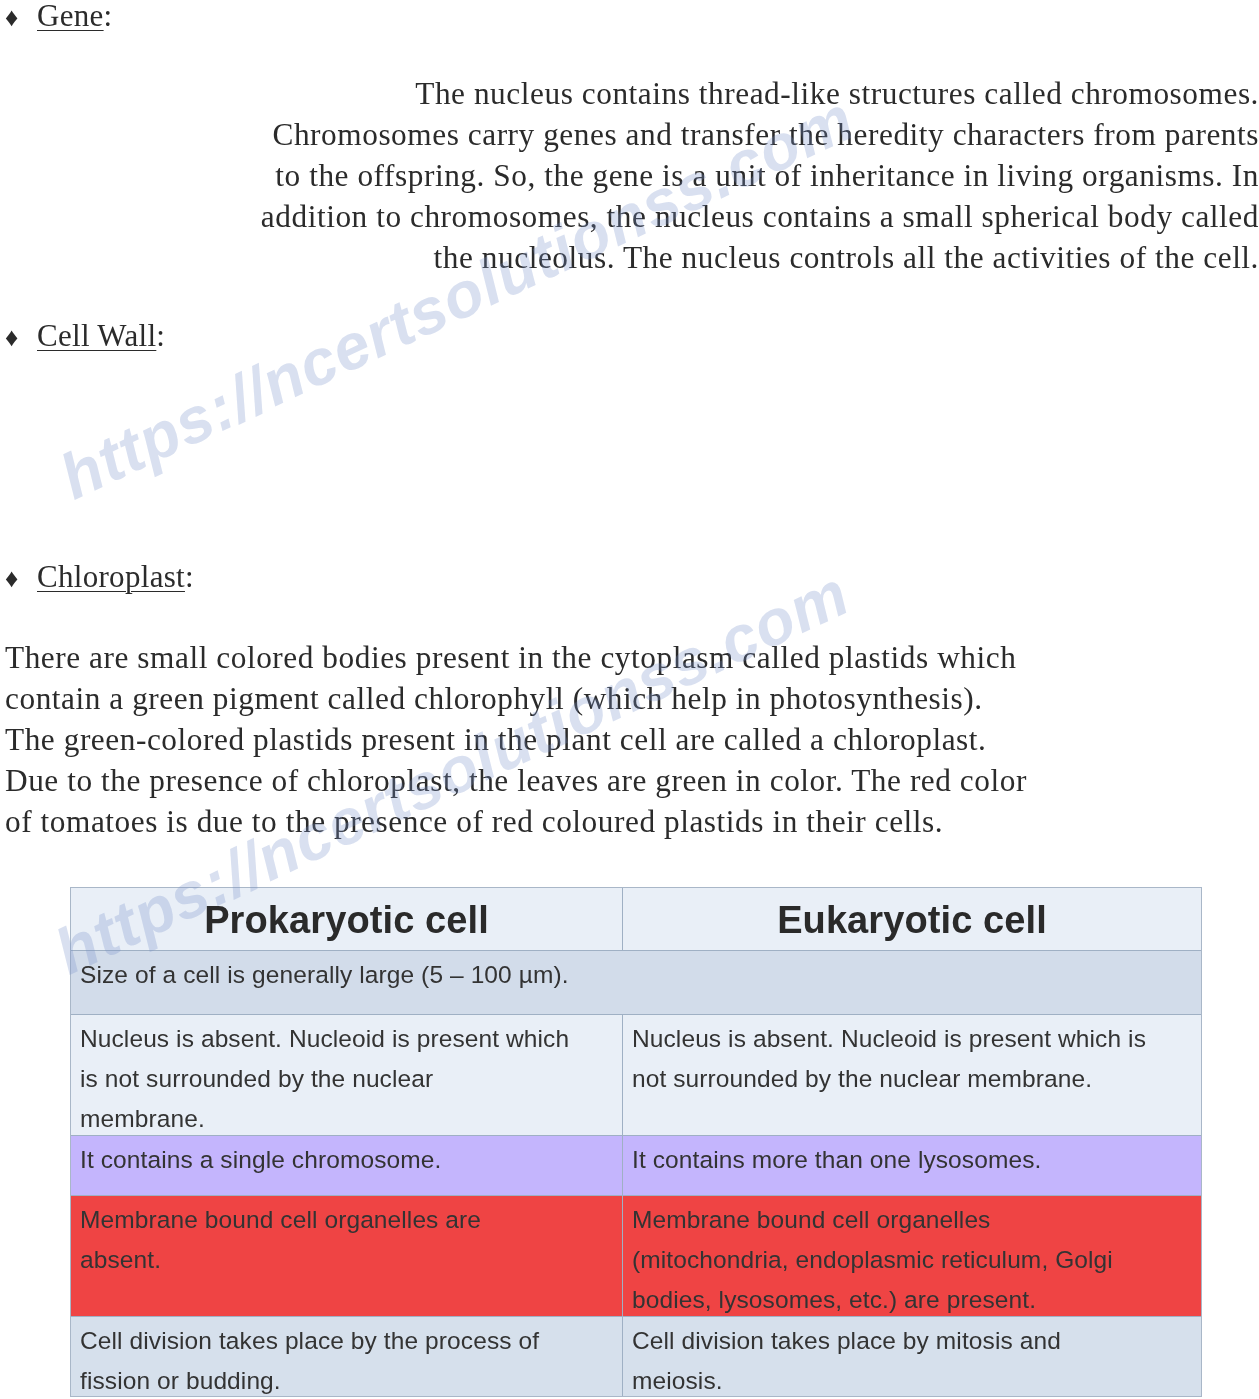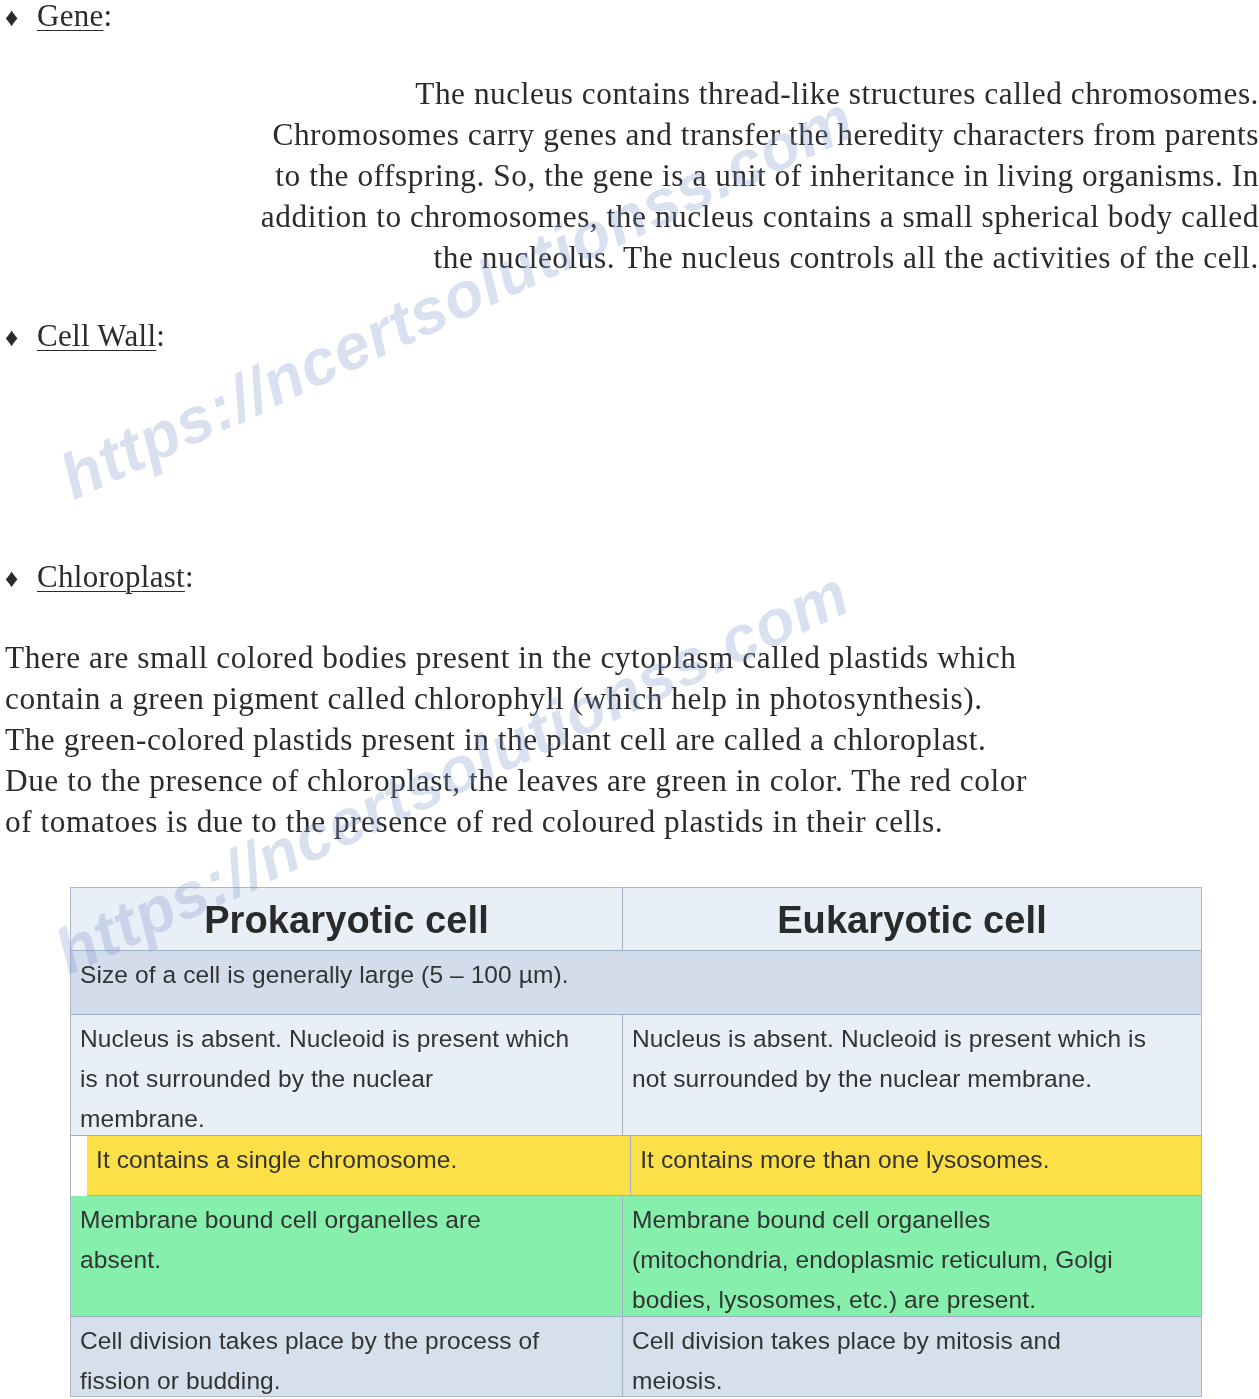--- a/index.html
+++ b/index.html
@@ -32,22 +32,22 @@
     box-sizing: border-box; padding: 4px 9px 0 9px;
     font-size: 24.5px; line-height: 40px; color: #333;
     letter-spacing: 0.1px;
   }
   .tcell.c1 { width: 552px; border-right: 1.5px solid #9fb0c4; }
   .tcell.c2 { width: 578px; }
   .thead .tcell { font-size: 38px; font-weight: bold; text-align: center; line-height: 60px; padding-top: 2px; color: #2a2a2a; }
   .r-head { background: #e9eff7; height: 62px; }
   .r1 { background: #d2dcea; height: 63px; }
   .r2 { background: #e9eff7; height: 120px; }
-  .r3 { background: #fde047; height: 59px; margin-left: 16px; }
-  .r4 { background: #86efac; height: 120px; }
+  .r3 { background: #c4b5fd; height: 59px; }
+  .r4 { background: #ef4444; height: 120px; }
   .r5 { background: #d6e0ec; height: 79px; }
 
   .watermark {
     position: absolute; font-family: "Liberation Sans", "DejaVu Sans", sans-serif;
     font-weight: bold; font-style: italic; font-size: 64px; color: rgba(120, 145, 200, 0.28);
     white-space: nowrap; transform-origin: left bottom; pointer-events: none;
     letter-spacing: 1px;
   }
 </style>
 </head>

